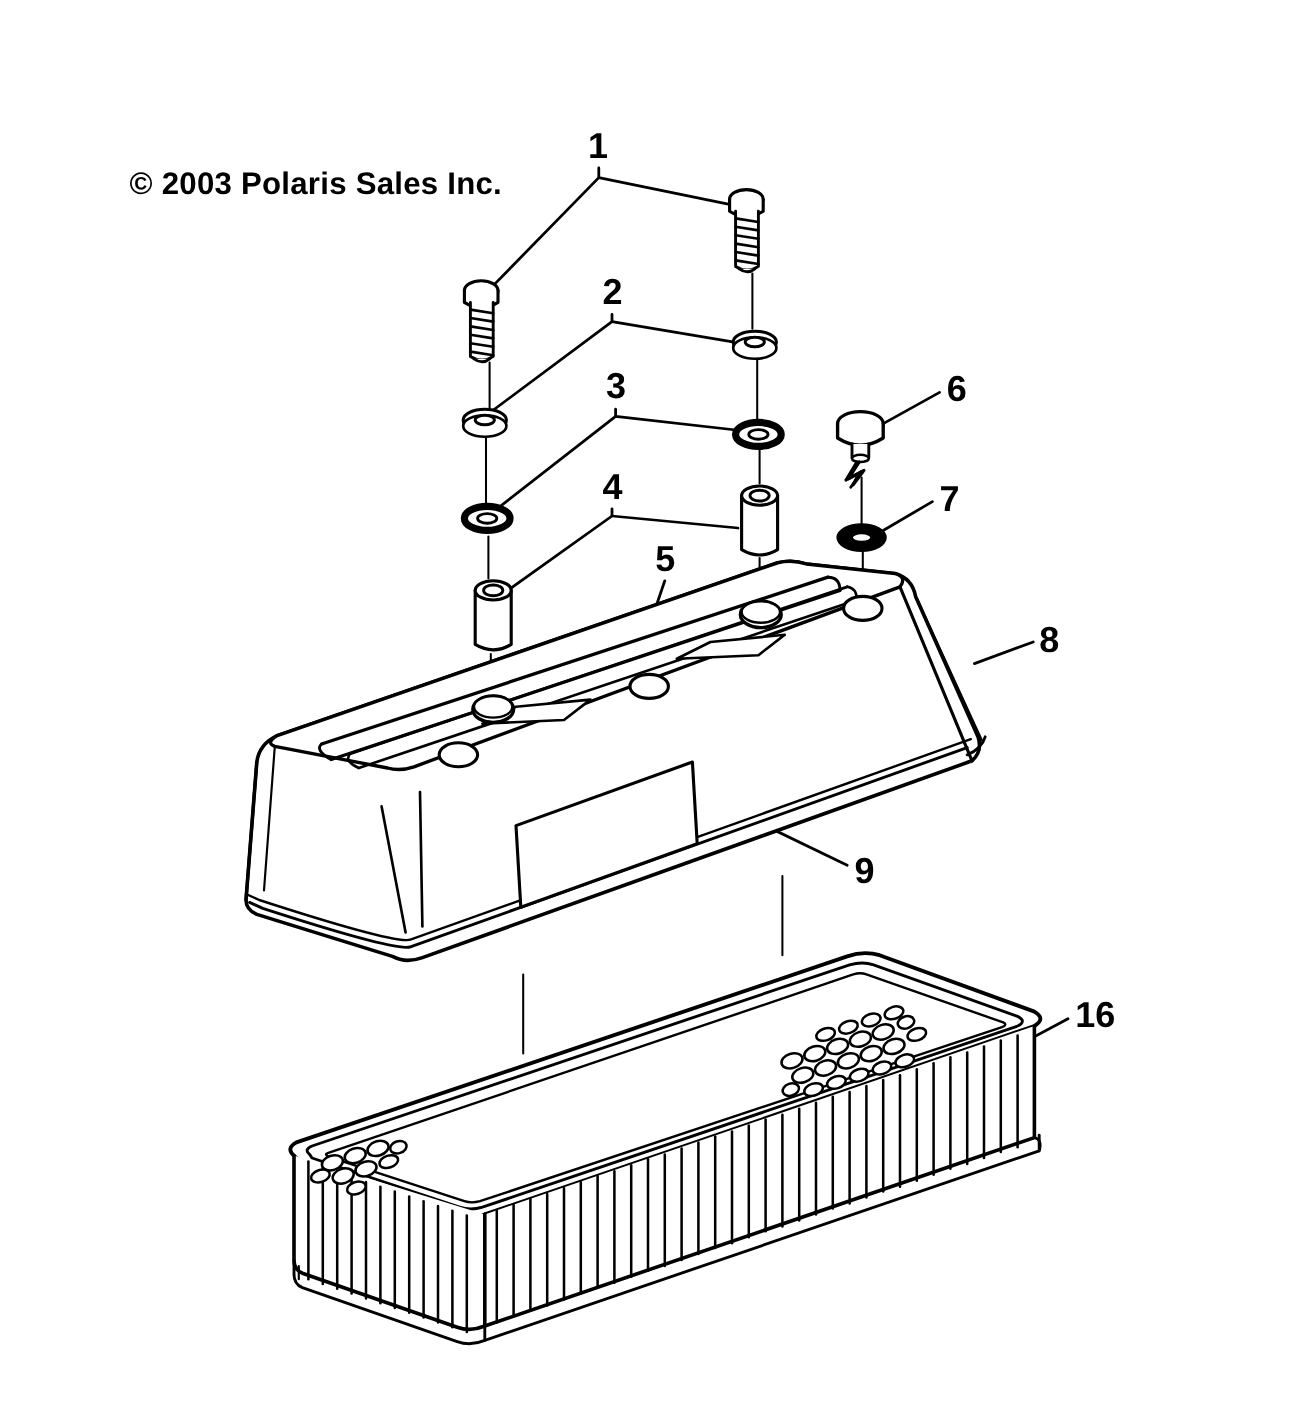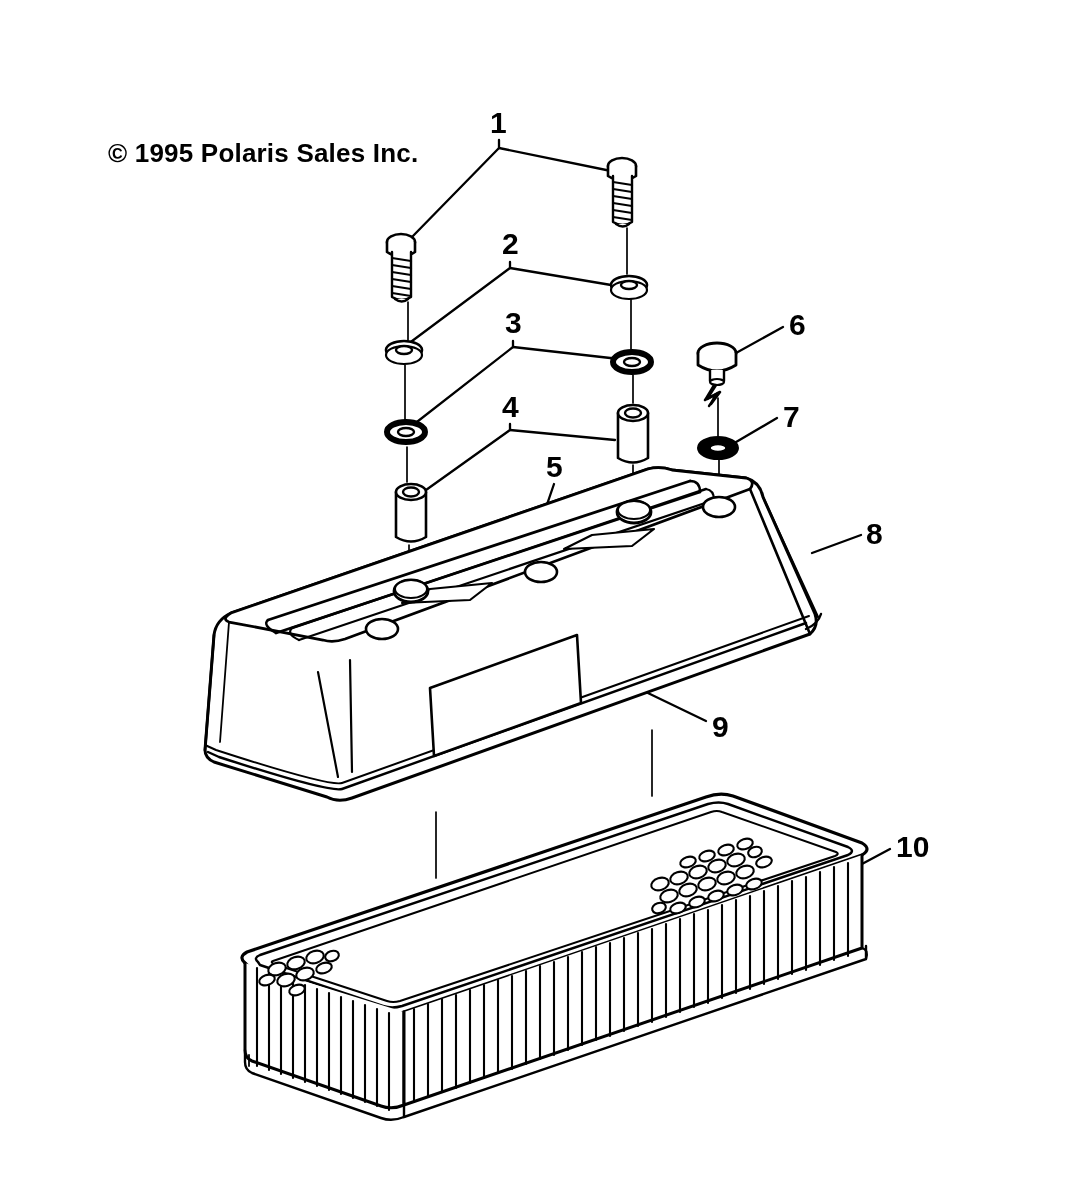--- a/index.html
+++ b/index.html
@@ -359,26 +359,26 @@
         <ellipse cx="707" cy="856" rx="8" ry="5" transform="rotate(-18 707 856)"></ellipse>
         <ellipse cx="726" cy="850" rx="8" ry="5" transform="rotate(-18 726 850)"></ellipse>
         <ellipse cx="745" cy="844" rx="8" ry="5" transform="rotate(-18 745 844)"></ellipse>
         <ellipse cx="659" cy="908" rx="7" ry="5" transform="rotate(-18 659 908)"></ellipse>
         <ellipse cx="764" cy="862" rx="8" ry="5" transform="rotate(-18 764 862)"></ellipse>
         <ellipse cx="755" cy="852" rx="7" ry="5" transform="rotate(-18 755 852)"></ellipse>
       </g>
     </g>
   </svg>
 
-  <div class="copyright">© 1995 Polaris Sales Inc.</div>
+  <div class="copyright">© 2003 Polaris Sales Inc.</div>
 
   <div class="callout" id="c1" style="left:490px;top:108px;">1</div>
   <div class="callout" id="c2" style="left:502px;top:229px;">2</div>
   <div class="callout" id="c3" style="left:505px;top:308px;">3</div>
   <div class="callout" id="c4" style="left:502px;top:392px;">4</div>
   <div class="callout" id="c5" style="left:546px;top:452px;">5</div>
   <div class="callout" id="c6" style="left:789px;top:310px;">6</div>
   <div class="callout" id="c7" style="left:783px;top:402px;">7</div>
   <div class="callout" id="c8" style="left:866px;top:519px;">8</div>
   <div class="callout" id="c9" style="left:712px;top:712px;">9</div>
-  <div class="callout" id="c10" style="left:896px;top:832px;">10</div>
+  <div class="callout" id="c10" style="left:896px;top:832px;">16</div>
 
 </div>
 
 </body></html>

